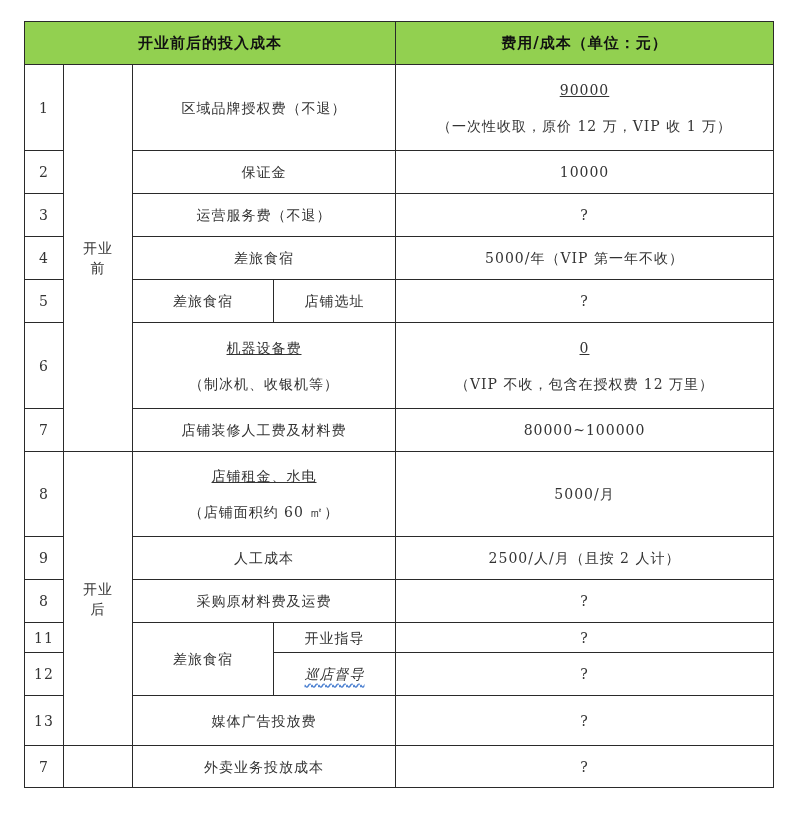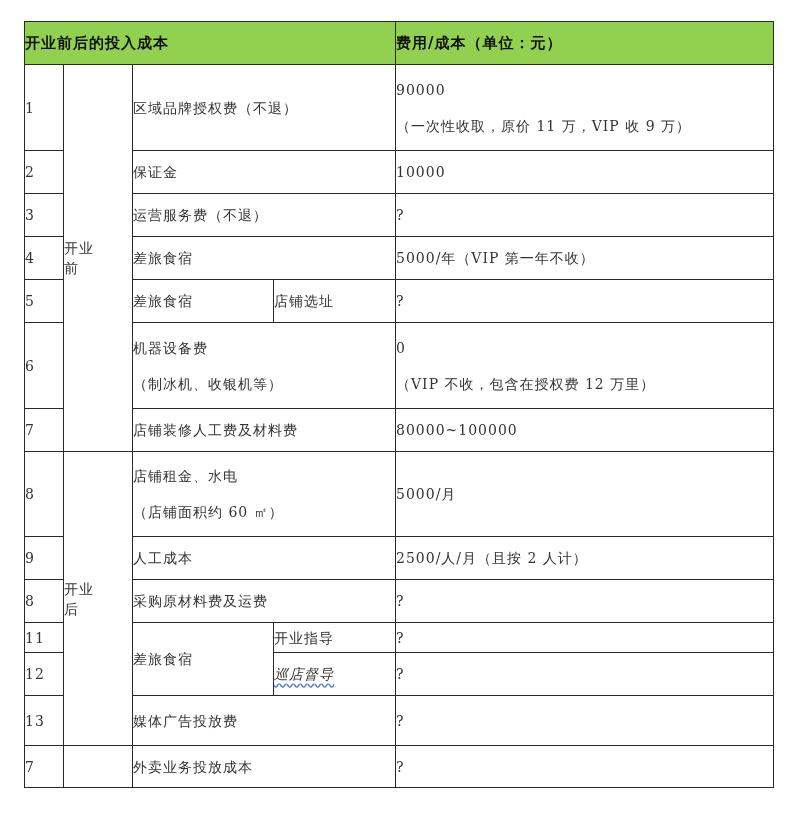--- a/index.html
+++ b/index.html
@@ -5,33 +5,33 @@
     html, body { margin: 0; padding: 0; background: #ffffff; }
     body { width: 800px; height: 813px; position: relative; overflow: hidden;
            font-family: "DejaVu Serif", "Liberation Serif", serif; color: #333; }
     table.cost {
       position: absolute; left: 24px; top: 21px;
       border-collapse: collapse; table-layout: fixed;
       width: 749px;
     }
     table.cost td, table.cost th {
       border: 1.5px solid #2a2a2a;
-      text-align: left; vertical-align: middle;
+      text-align: center; vertical-align: middle;
       padding: 0; font-size: 14px; line-height: 20px; font-weight: normal;
       color: #333;
       letter-spacing: 1px;
       margin-left: 20px;
     }
     table.cost th {
       background: #92d050; color: #111; font-weight: bold; font-size: 15px;
       font-family: "DejaVu Sans", "Liberation Sans", sans-serif;
     }
     .num { font-size: 14px; letter-spacing: 0; }
     .line2 { display: block; margin-top: 16px; }
-    .line1 { display: block; }
+    .line1 { display: block; text-decoration: underline; }
     .phase { vertical-align: middle; font-size: 15px; line-height: 34px; }
     .phase span { display: block; }
     .squiggle {
       text-decoration: underline wavy #4a7fd0;
       text-underline-offset: 4px;
       font-style: italic;
     }
     .val { letter-spacing: 0.5px; }
   </style>
 </head>
@@ -53,21 +53,21 @@
 
   <tr style="height:86px">
     <td class="num">1</td>
     <td rowspan="7" class="phase">
       <span>开业</span>
       <span>前</span>
     </td>
     <td colspan="2">区域品牌授权费（不退）</td>
     <td class="val">
       <span class="line1">90000</span>
-      <span class="line2">（一次性收取，原价 11 万，VIP 收 9 万）</span>
+      <span class="line2">（一次性收取，原价 12 万，VIP 收 1 万）</span>
     </td>
   </tr>
 
   <tr style="height:43px">
     <td class="num">2</td>
     <td colspan="2">保证金</td>
     <td class="val">10000</td>
   </tr>
 
   <tr style="height:43px">

